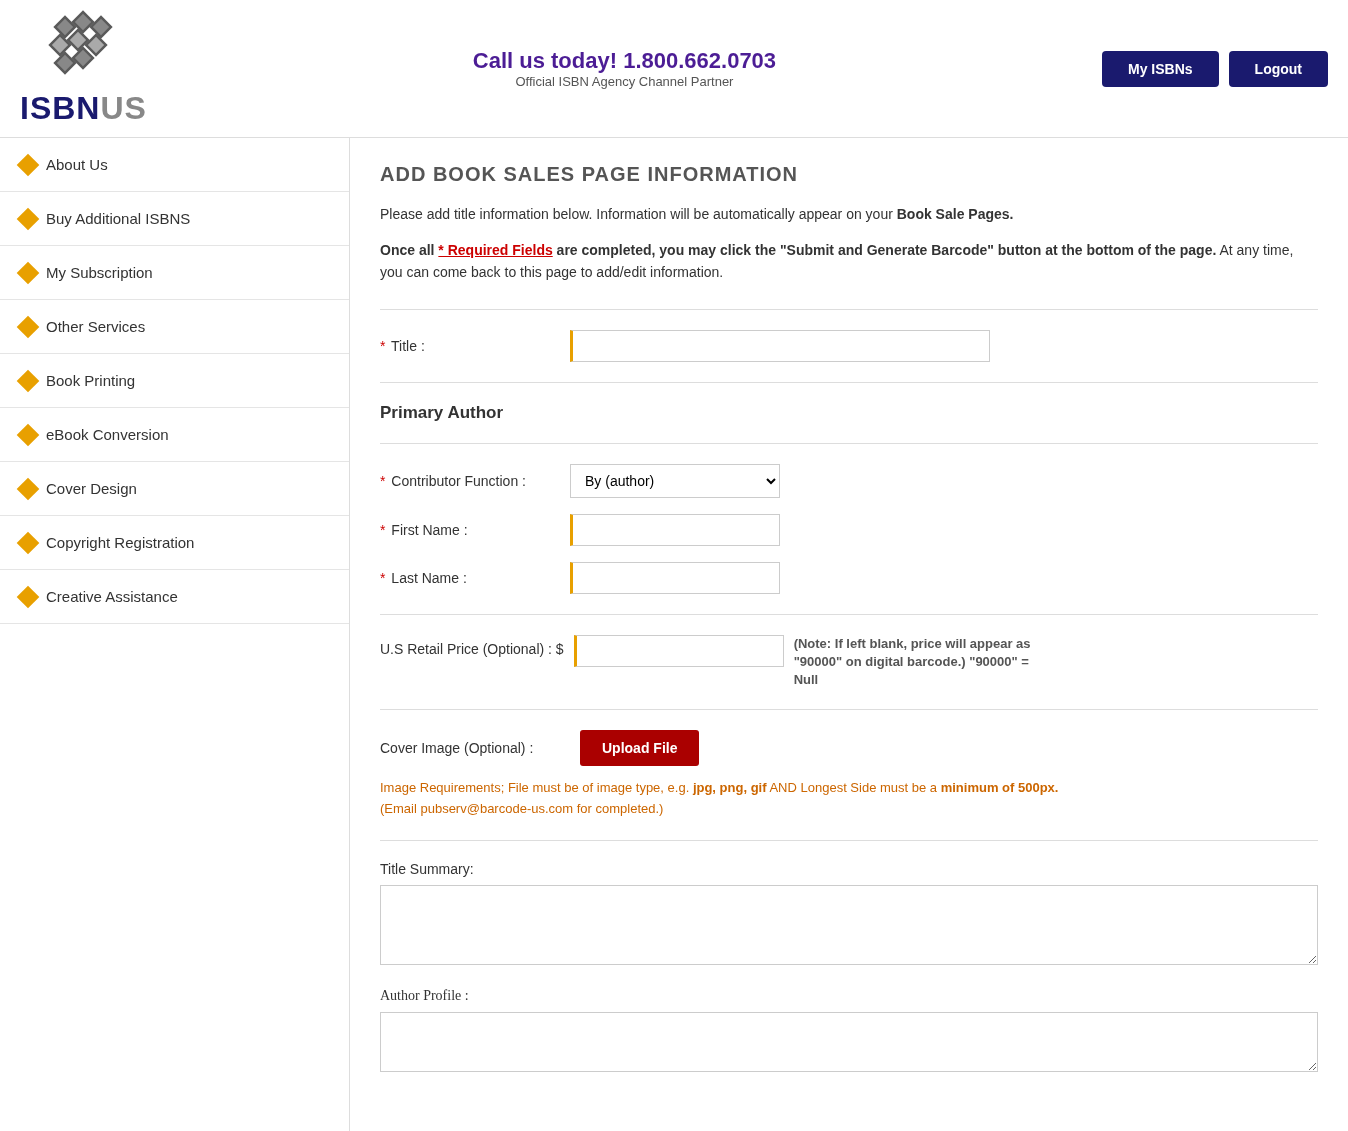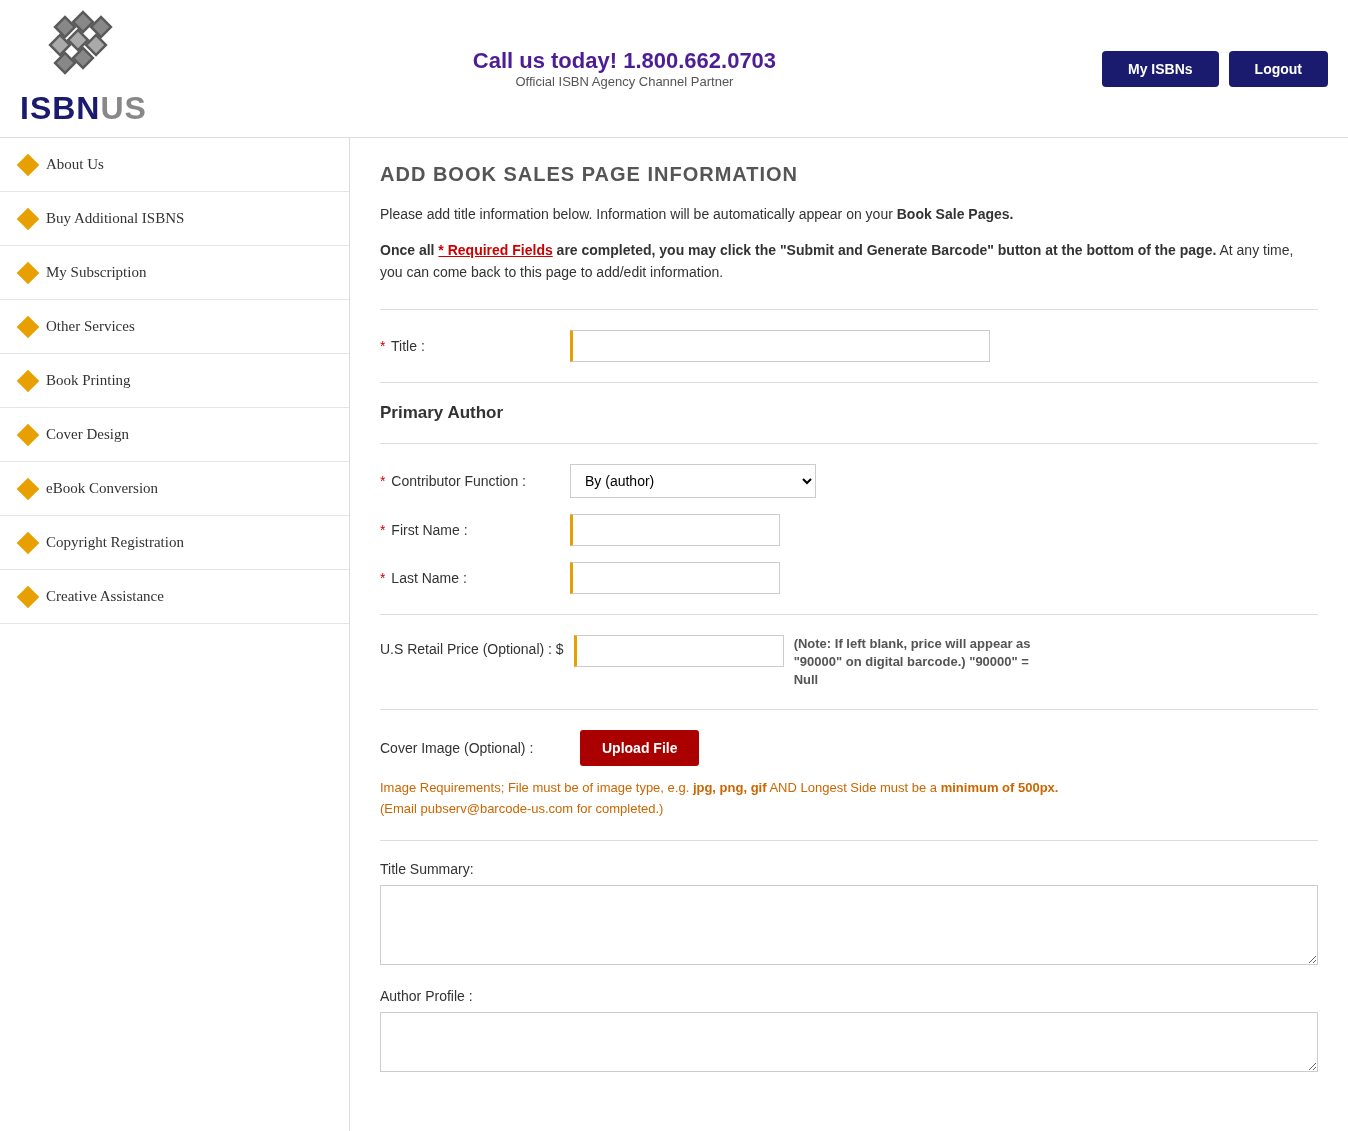--- a/index.html
+++ b/index.html
@@ -77,21 +77,20 @@
     }
     .sidebar-item {
       display: flex;
       align-items: center;
       gap: 10px;
       padding: 18px 20px;
       border-bottom: 1px solid #e5e5e5;
       cursor: pointer;
       font-size: 15px;
       color: #333;
-      font-family: Liberation Serif, serif;
     }
     .diamond-icon {
       width: 16px;
       height: 16px;
       background: #e8a000;
       transform: rotate(45deg);
       flex-shrink: 0;
     }
 
     
@@ -158,21 +157,21 @@
     .title-input {
       width: 420px;
     }
     .name-input {
       width: 210px;
     }
     .price-input {
       width: 210px;
     }
     .contributor-select {
-      width: 246px;
+      width: 210px;
       border: 1px solid #ccc;
       padding: 7px 10px;
       font-size: 14px;
       background: #fff;
       cursor: pointer;
     }
 
     .section-heading {
       font-size: 17px;
       font-weight: bold;
@@ -242,20 +241,21 @@
       padding: 8px;
       font-size: 14px;
       resize: vertical;
       outline: none;
     }
     .author-profile-label {
       font-size: 14px;
       color: #333;
       margin-bottom: 8px;
       margin-top: 20px;
+      font-family: Liberation Serif, serif;
     }
     .author-profile-textarea {
       width: 100%;
       height: 60px;
       border: 1px solid #ccc;
       padding: 8px;
       font-size: 14px;
       resize: vertical;
       outline: none;
     }
@@ -310,25 +310,25 @@
     <div class="sidebar-item">
       <div class="diamond-icon"></div>
       <span>Other Services</span>
     </div>
     <div class="sidebar-item">
       <div class="diamond-icon"></div>
       <span>Book Printing</span>
     </div>
     <div class="sidebar-item">
       <div class="diamond-icon"></div>
+      <span>eBook Conversion</span>
+    </div>
+    <div class="sidebar-item">
+      <div class="diamond-icon"></div>
       <span>Cover Design</span>
-    </div>
-    <div class="sidebar-item">
-      <div class="diamond-icon"></div>
-      <span>eBook Conversion</span>
     </div>
     <div class="sidebar-item">
       <div class="diamond-icon"></div>
       <span>Copyright Registration</span>
     </div>
     <div class="sidebar-item">
       <div class="diamond-icon"></div>
       <span>Creative Assistance</span>
     </div>
   </nav>

